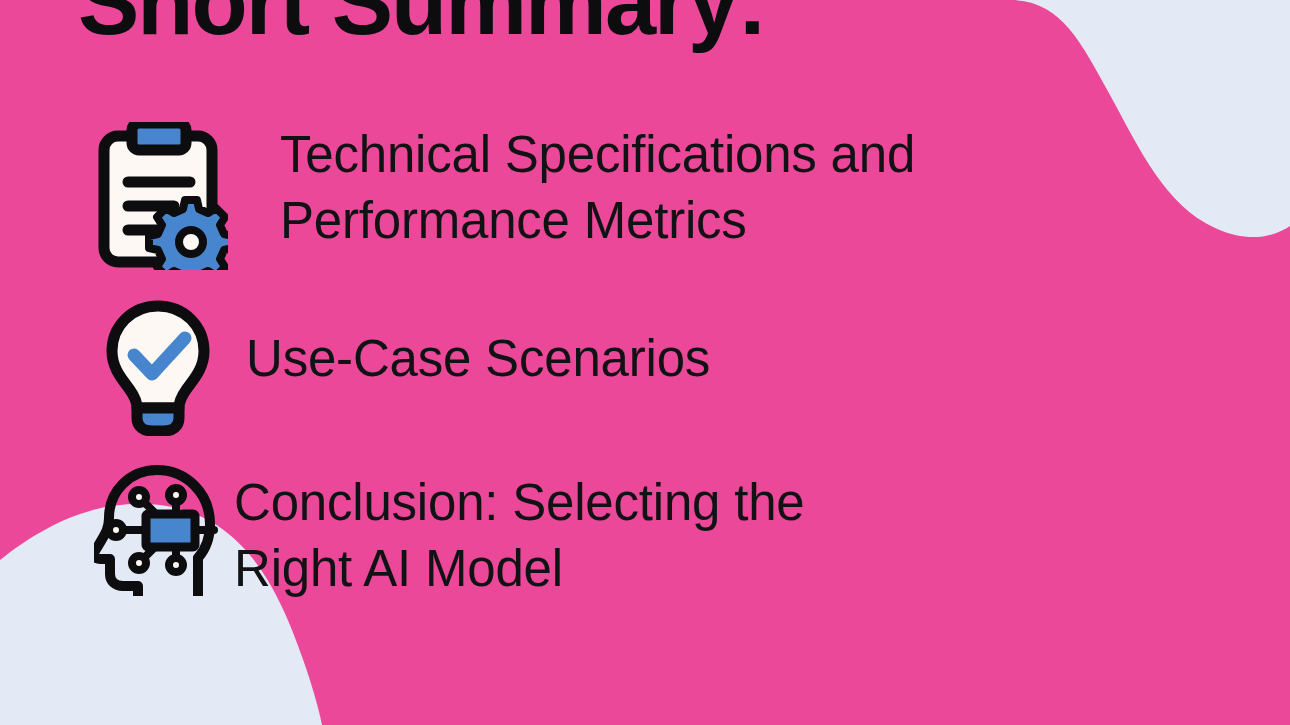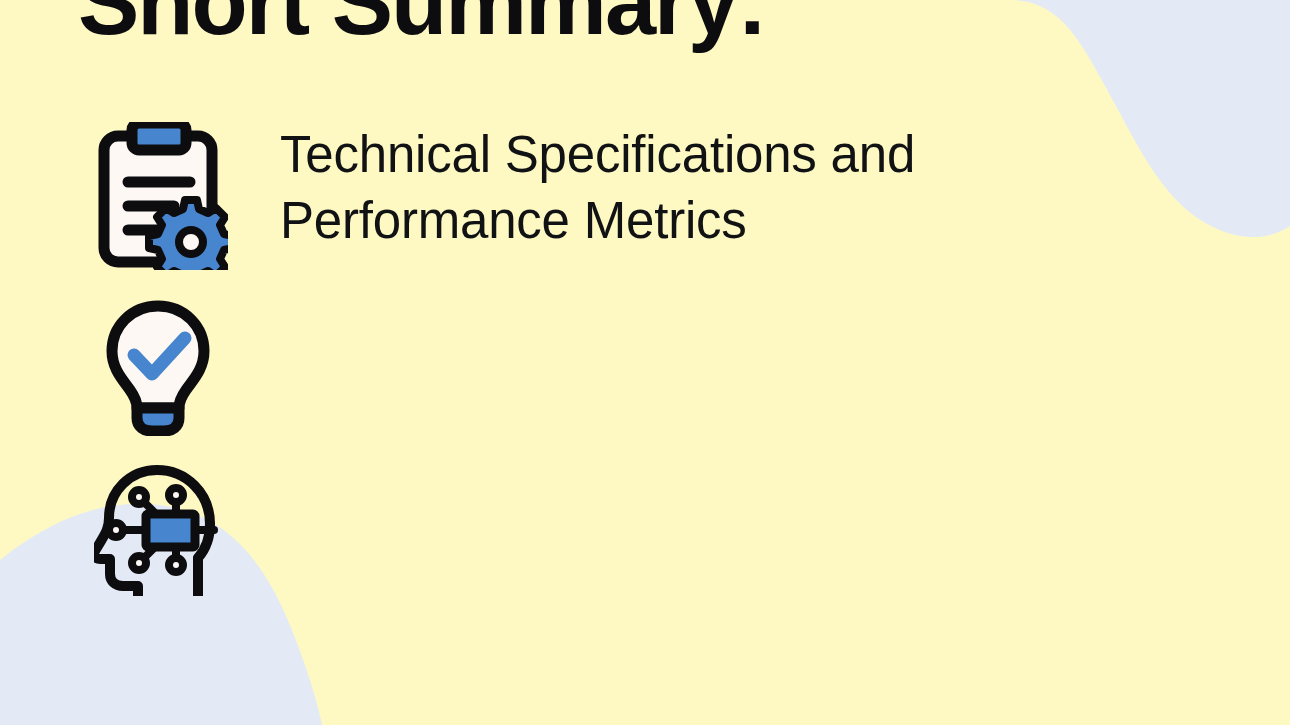--- a/index.html
+++ b/index.html
@@ -11,21 +11,21 @@
   }
   body {
     font-family: "Liberation Sans", sans-serif;
     background: #fdf8f3;
   }
 
   #slide {
     position: relative;
     width: 1290px;
     height: 725px;
-    background: #fef9c3;
+    background: #ec4899;
     overflow: hidden;
   }
 
   
   .blob-layer {
     position: absolute;
     inset: 0;
     width: 1290px;
     height: 725px;
     pointer-events: none;
@@ -157,20 +157,21 @@
                    C 98 27 79 6 52 6 Z" fill="#fdf8f3" stroke="#0d0d0f" stroke-width="11" stroke-linejoin="round"></path>
 
           <path d="M 31 108 L 73 108 L 73 118
                    C 73 127 66 131 58 131
                    L 46 131
                    C 38 131 31 127 31 118 Z" fill="#4785cf" stroke="#0d0d0f" stroke-width="11" stroke-linejoin="round"></path>
 
           <path d="M 28 55 L 46 74 L 79 38" fill="none" stroke="#4785cf" stroke-width="13" stroke-linecap="round" stroke-linejoin="round"></path>
         </svg>
       </div>
+      <div class="bullet-text">Use-Case Scenarios</div>
     </div>
 
     <div class="bullet-row row-2">
       <div class="bullet-icon icon-head">
         <svg width="134" height="134" viewBox="0 0 134 134" xmlns="http://www.w3.org/2000/svg" aria-hidden="true">
 
           <path d="M 116 62
                    C 116 31 92 8 63 8
                    C 36 8 15 29 15 56
                    C 15 66 11 72 7 79
@@ -197,16 +198,18 @@
 
           <g fill="#fdf8f3" stroke="#0d0d0f" stroke-width="8">
             <circle cx="22" cy="68" r="7"></circle>
             <circle cx="45" cy="35" r="7"></circle>
             <circle cx="82" cy="33" r="7"></circle>
             <circle cx="45" cy="101" r="7"></circle>
             <circle cx="82" cy="103" r="7"></circle>
           </g>
         </svg>
       </div>
+      <div class="bullet-text">Conclusion: Selecting the
+Right AI Model</div>
     </div>
 
   </div>
 </div>
 
 </body></html>

